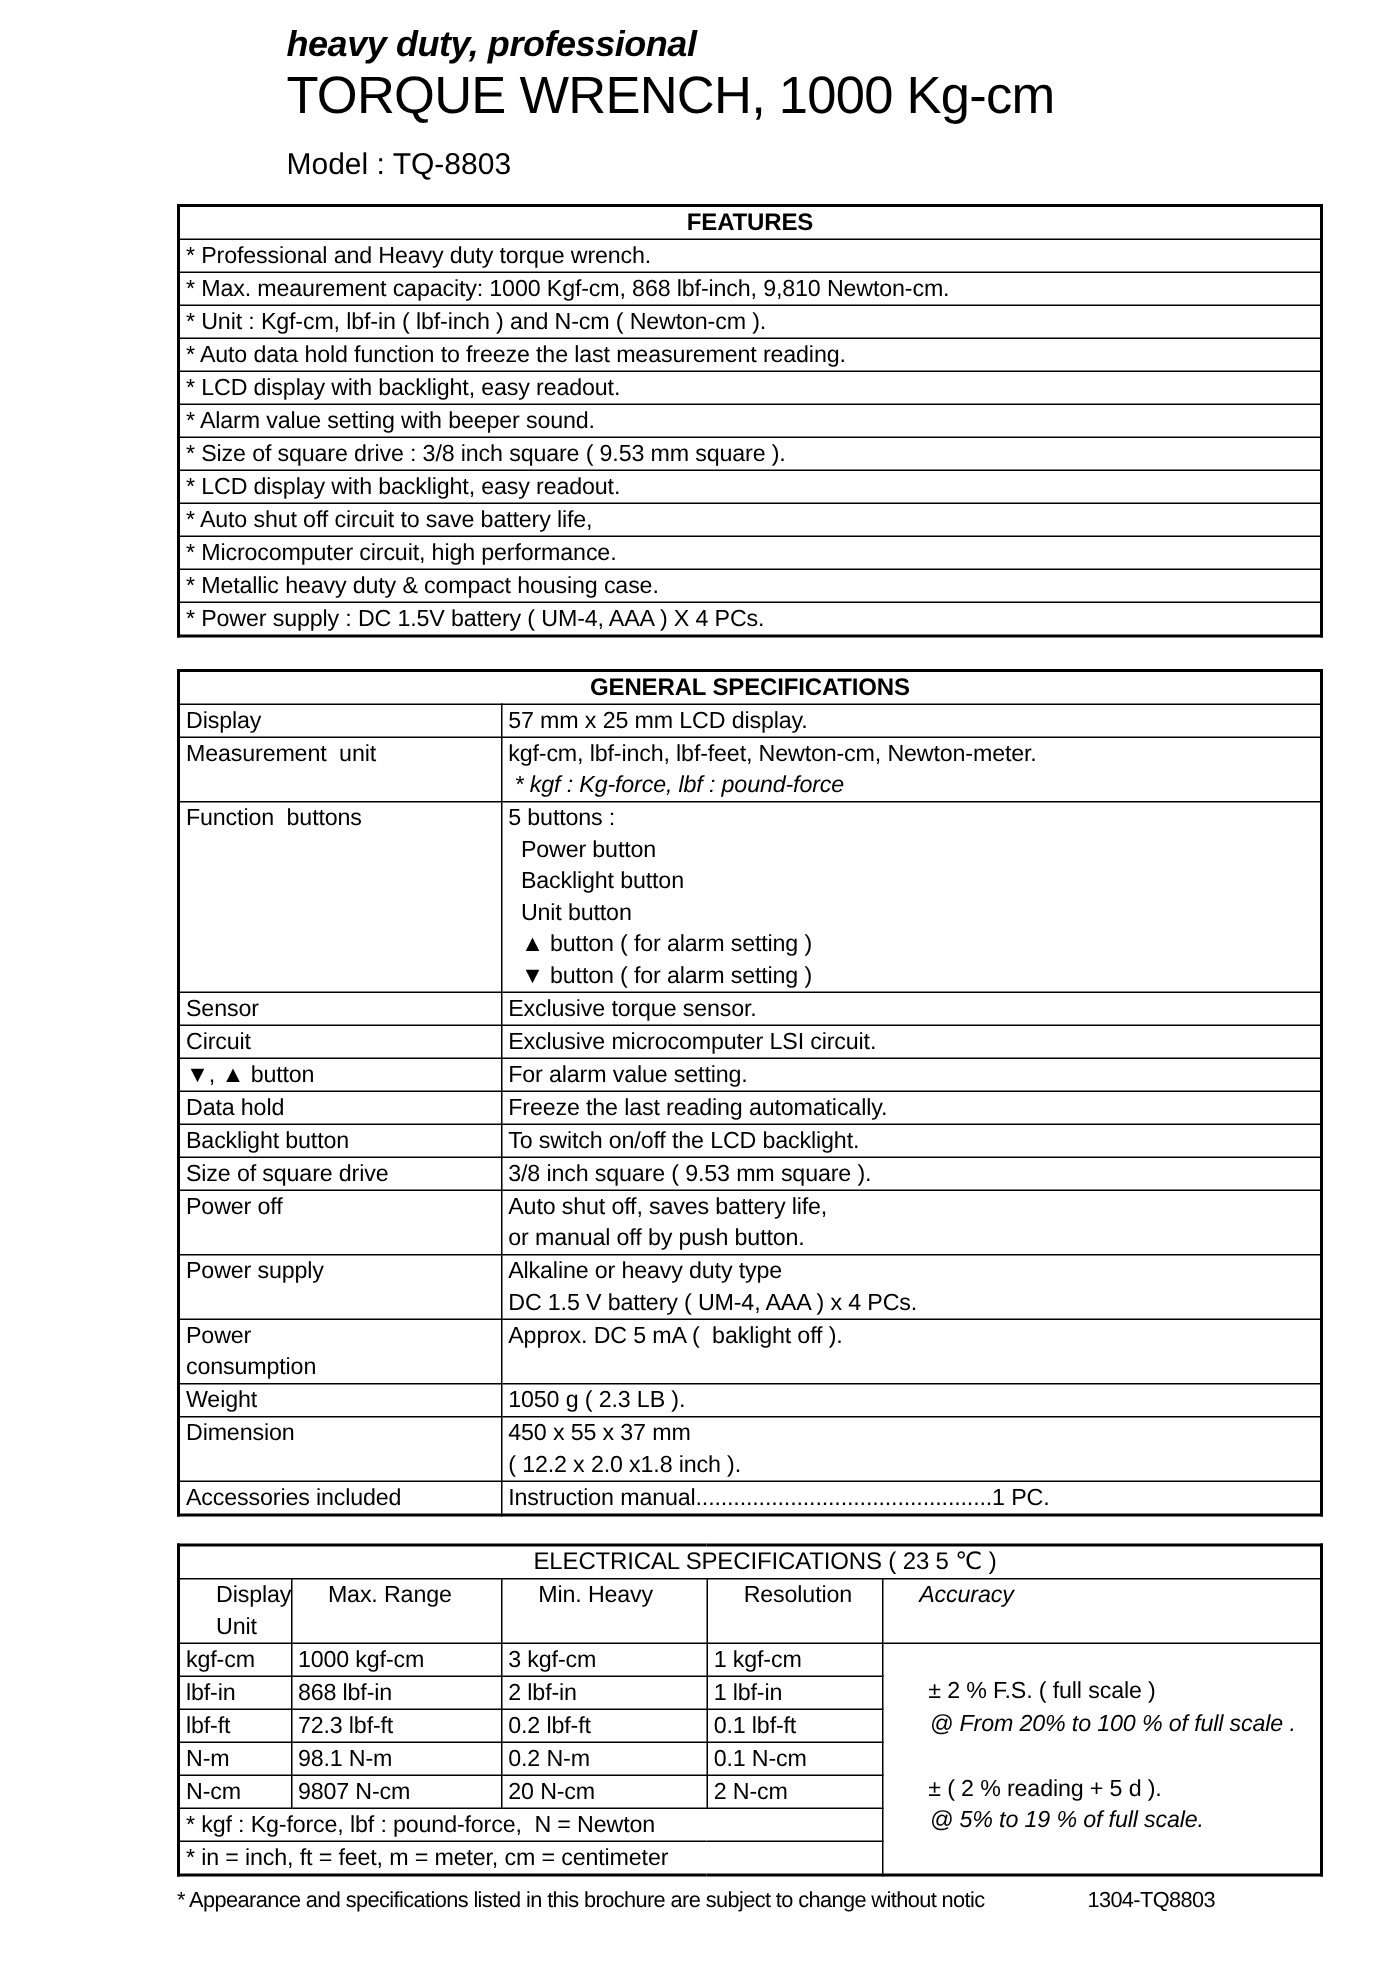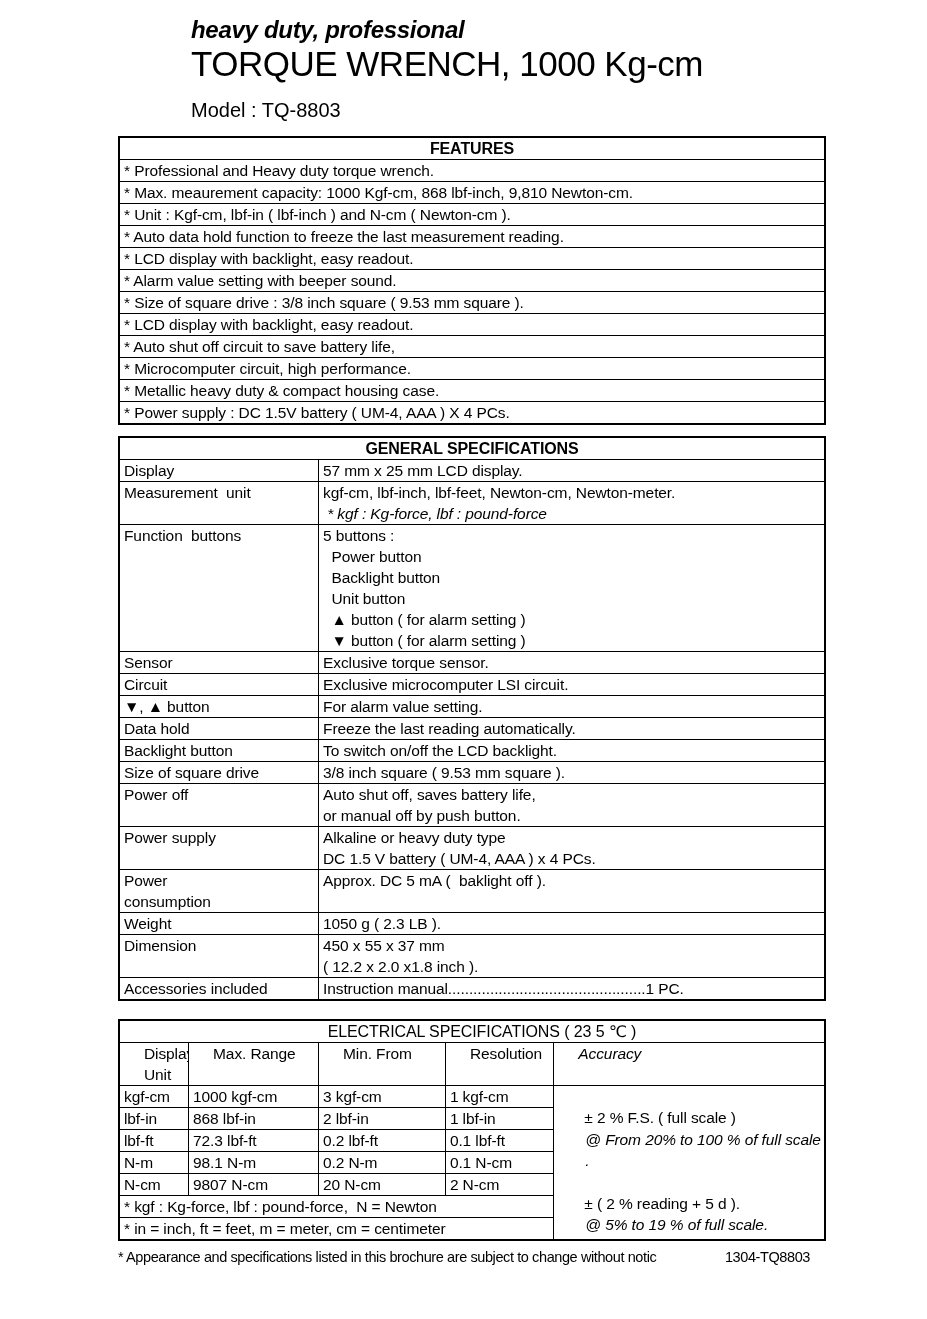--- a/index.html
+++ b/index.html
@@ -10,34 +10,34 @@
   }
   .page{padding-top:16px;}
 
   
   .hdr{margin-left:191px;}
   .tagline{font-size:24px;font-weight:bold;font-style:italic;line-height:28px;letter-spacing:-0.3px;}
   .title{font-size:35px;font-weight:normal;line-height:38px;margin:1px 0 0;letter-spacing:-0.5px;}
   .model{font-size:20px;font-weight:normal;line-height:26px;margin-top:14px;}
 
   
-  table{border-collapse:collapse;margin-left:118px;width:708px;table-layout:fixed;border:2px solid #000;}
+  table{border-collapse:collapse;margin-left:118px;width:764px;table-layout:fixed;border:2px solid #000;}
   th,td{
     border:1px solid #000;
     padding:0 4px;
     font-size:15.5px;line-height:21px;
     vertical-align:top;text-align:left;font-weight:normal;
     letter-spacing:-0.1px;
     white-space:pre-wrap;
     overflow:hidden;
   }
   .title-cell{text-align:center;font-weight:bold;font-size:16px;}
 
   .features{margin-top:13px;}
-  .genspec{margin-top:11px;}
+  .genspec{margin-top:21px;}
   .elec{margin-top:18px;}
 
   .vline{white-space:pre-wrap;}
   .it{font-style:italic;}
 
   .elec th{font-weight:normal;padding-left:24px;}
   .acc-cell{padding:0;}
   .acc-line{line-height:21.4px;padding-left:31px;white-space:pre-wrap;}
   .acc-line.main{padding-left:30px;}
 
@@ -187,21 +187,21 @@
         <col style="width:106px">
         <col style="width:265px">
     </colgroup>
     <thead>
       <tr>
         <th class="title-cell" colspan="5">ELECTRICAL SPECIFICATIONS ( 23 5 ℃ )</th>
       </tr>
       <tr id="elec-header-row">
           <th>Display Unit</th>
           <th>Max. Range</th>
-          <th>Min. From</th>
+          <th>Min. Heavy</th>
           <th>Resolution</th>
           <th class="it">Accuracy</th>
         </tr>
     </thead>
     <tbody id="elec-body">
         <tr>
           <td>kgf-cm</td>
           <td>1000 kgf-cm</td>
           <td>3 kgf-cm</td>
           <td>1 kgf-cm</td>

